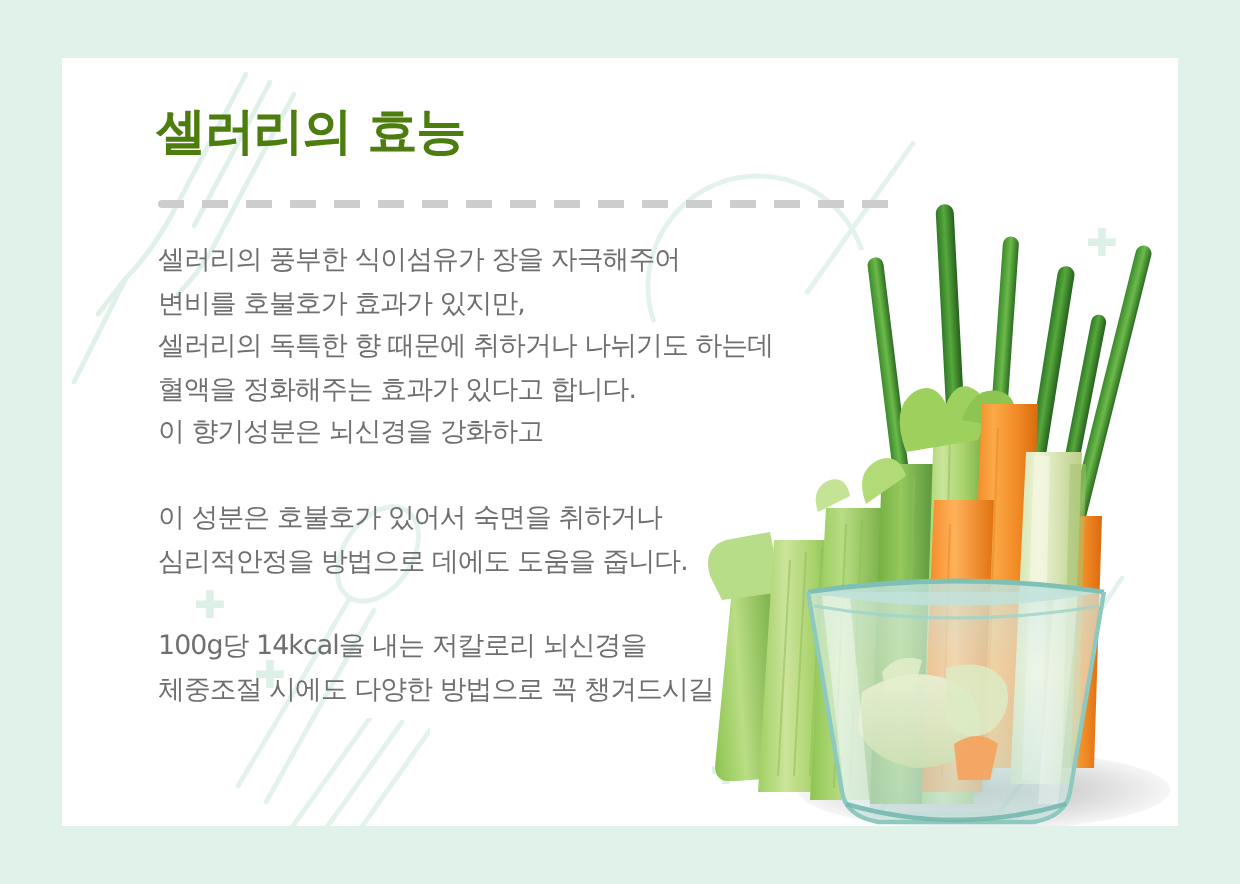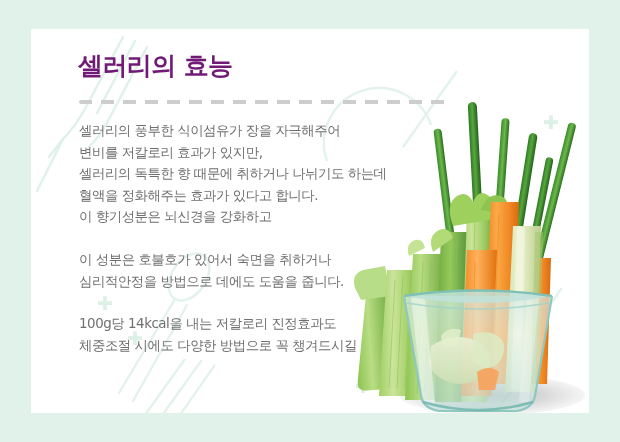--- a/index.html
+++ b/index.html
@@ -61,21 +61,21 @@
   .plus-d { left: 420px; top: 330px; }
   .plus-e { left: 96px;  top: 300px; }
 
   
   .title {
     position: absolute;
     left: 47px;
     top: 20px;
     font-size: 25px;
     font-weight: bold;
-    color: #701a75;
+    color: #4d7c0f;
     letter-spacing: -0.6px;
     white-space: nowrap;
   }
 
   .divider {
     position: absolute;
     left: 48px;
     top: 71px;
     width: 372px;
     height: 4px;
@@ -188,33 +188,33 @@
     <span class="plus plus-e">✚</span>
 
     <div class="title">셀러리의 효능</div>
 
     <div class="divider"></div>
 
     <div class="body-copy">
 
       <p class="para">
         <span class="ln">셀러리의 풍부한 식이섬유가 장을 자극해주어</span>
-        <span class="ln">변비를 저칼로리 효과가 있지만,</span>
+        <span class="ln">변비를 호불호가 효과가 있지만,</span>
         <span class="ln">셀러리의 독특한 향 때문에 취하거나 나뉘기도 하는데</span>
         <span class="ln">혈액을 정화해주는 효과가 있다고 합니다.</span>
         <span class="ln">이 향기성분은 뇌신경을 강화하고</span>
       </p>
 
       <p class="para">
         <span class="ln">이 성분은 호불호가 있어서 숙면을 취하거나</span>
         <span class="ln">심리적안정을 방법으로 데에도 도움을 줍니다.</span>
       </p>
 
       <p class="para">
-        <span class="ln">100g당 14kcal을 내는 저칼로리 진정효과도</span>
+        <span class="ln">100g당 14kcal을 내는 저칼로리 뇌신경을</span>
         <span class="ln">체중조절 시에도 다양한 방법으로 꼭 챙겨드시길 추천합니다.</span>
       </p>
 
     </div>
 
     <div class="veg-shadow"></div>
 
     <svg class="veg-photo" viewBox="0 0 258 330">
       <defs>
         <linearGradient id="gOnionA" x1="0" y1="0" x2="1" y2="0">

